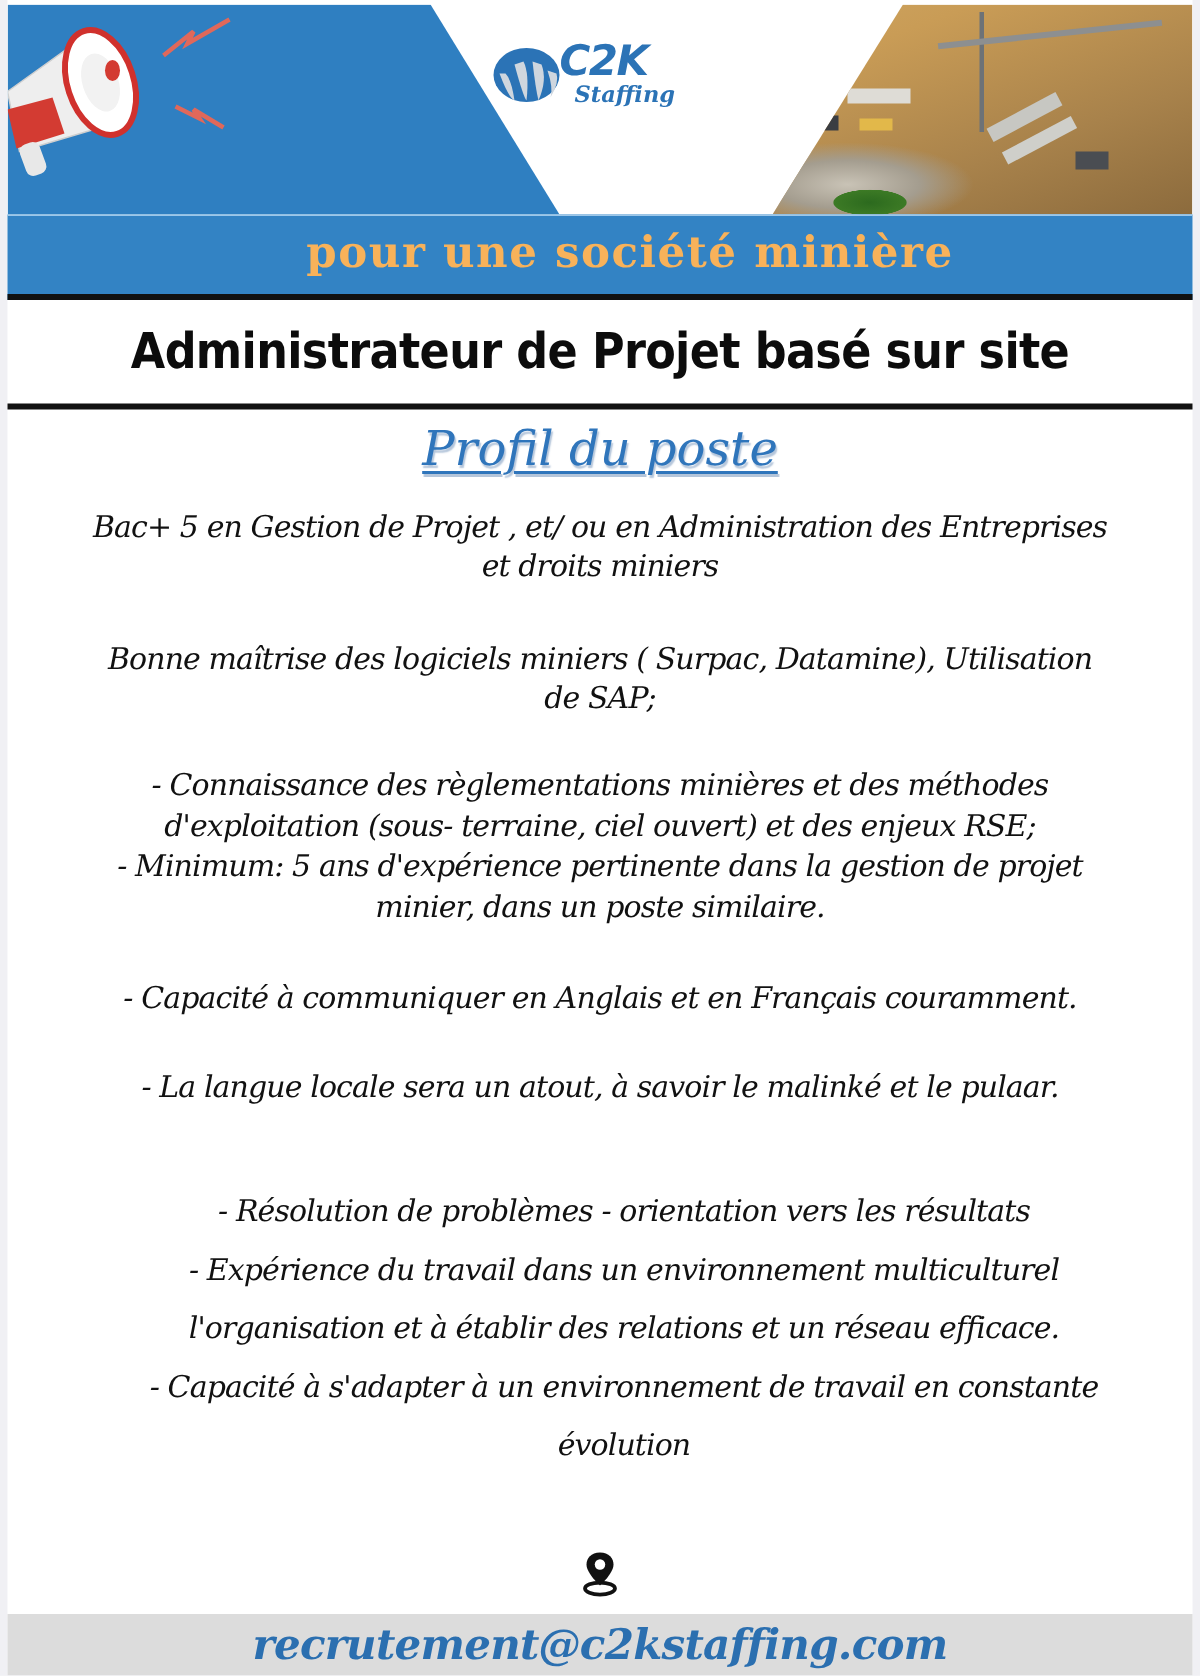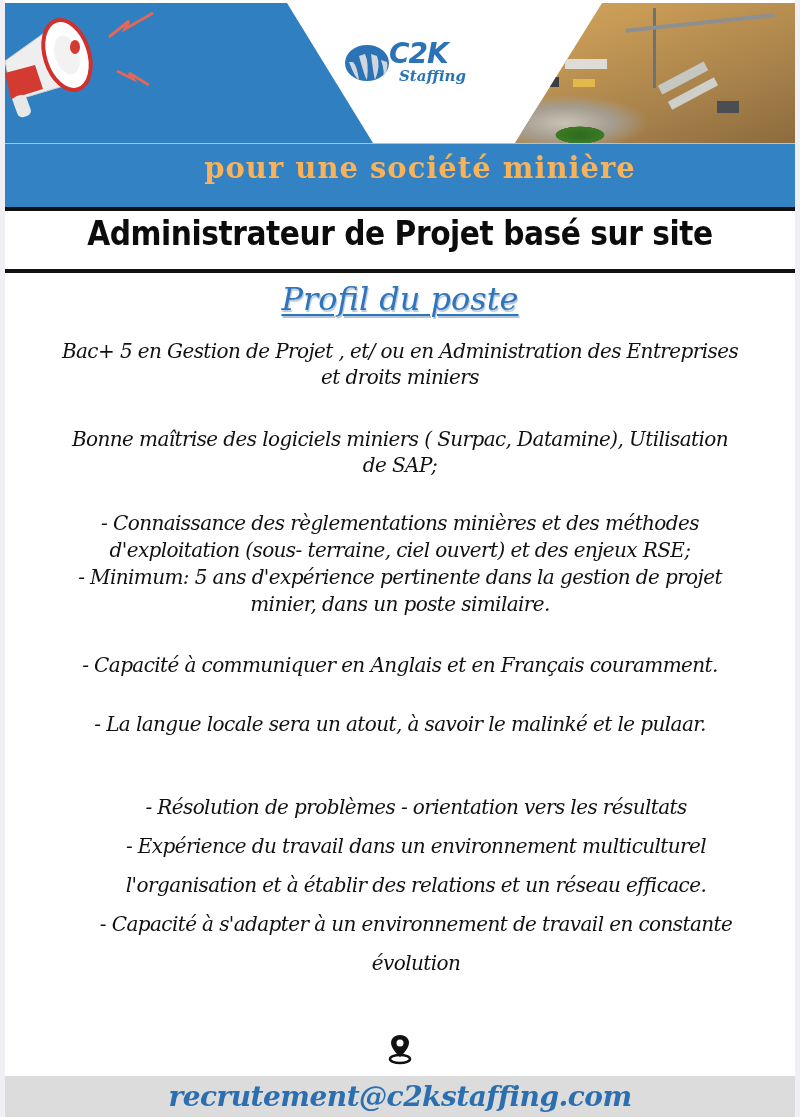--- a/index.html
+++ b/index.html
@@ -28,30 +28,30 @@
     .m6 { left: 568px; top: 76px; width: 22px; height: 8px; background: #e2b84a; }
     .m7 { left: 712px; top: 98px; width: 22px; height: 12px; background: #4a4d52; }
     .m8 { left: 540px; top: 74px; width: 14px; height: 10px; background: #3a3d42; }
 
     .megaphone { position: absolute; left: 0; top: 0; width: 130px; height: 120px; }
     .bolt { position: absolute; }
 
     .nous-recrutons { position: absolute; left: 78px; top: 56px; width: 240px; text-align: center;
       color: #ffffff; font-family: "DejaVu Serif", serif; font-weight: bold; font-size: 34px; line-height: 38px; letter-spacing: 1px; }
 
-    .logo { position: absolute; left: 338px; top: 22px; width: 150px; height: 60px; margin-top: 13px; }
+    .logo { position: absolute; left: 322px; top: 22px; width: 150px; height: 60px; }
     .logo-circle { position: absolute; left: 0; top: 4px; width: 48px; height: 42px; }
     .logo-c2k { position: absolute; left: 46px; top: 0; font-family: "DejaVu Sans", sans-serif; font-weight: bold; font-style: italic;
       font-size: 28px; color: #2b73b6; line-height: 32px; letter-spacing: -1px; }
     .logo-staffing { position: absolute; left: 56px; top: 30px; font-family: "DejaVu Serif", serif; font-weight: bold; font-style: italic;
       font-size: 15px; color: #2b73b6; line-height: 16px; }
     .logo-swoosh { position: absolute; left: 6px; top: 38px; width: 150px; height: 10px; border-radius: 0 0 20px 30px; background: #a7a7a9; z-index: -1; }
 
     
-    .subtitle-band { position: absolute; left: 0; top: 143px; width: 790px; height: 68px; background: #3383c4;
+    .subtitle-band { position: absolute; left: 0; top: 143px; width: 790px; height: 57px; background: #3383c4;
       border-top: 1px solid #9cc7ea; border-bottom: 4px solid #111111; }
     .subtitle-text { position: absolute; left: 0; right: 0; top: 6px; text-align: center; padding-left: 40px;
       color: #f8b25a; font-family: "DejaVu Serif", serif; font-weight: bold; font-size: 29px; line-height: 36px; letter-spacing: 1px; }
 
     
     .job-title { position: absolute; left: 0; top: 206px; width: 790px; height: 56px; text-align: center;
       font-family: "DejaVu Sans", sans-serif; font-weight: bold; font-size: 33px; line-height: 56px; color: #0c0c0c;
       letter-spacing: -0.5px; transform: scaleX(0.9); }
     .title-rule { position: absolute; left: 0; top: 269px; width: 790px; height: 4px; background: #121212; }
 

